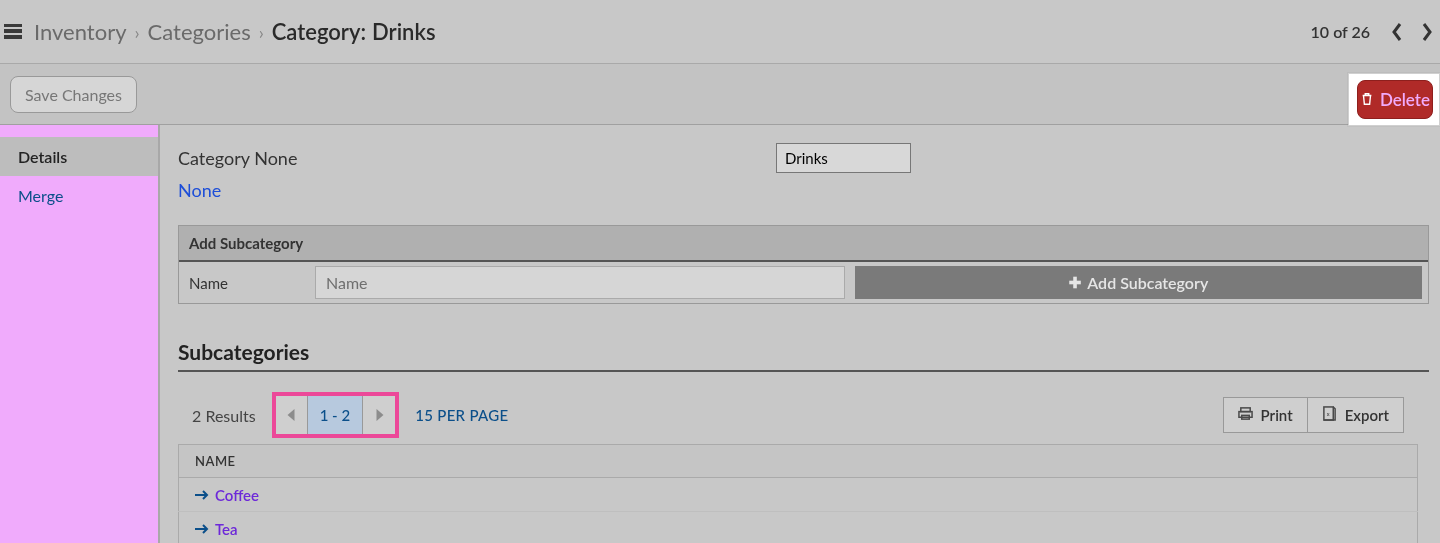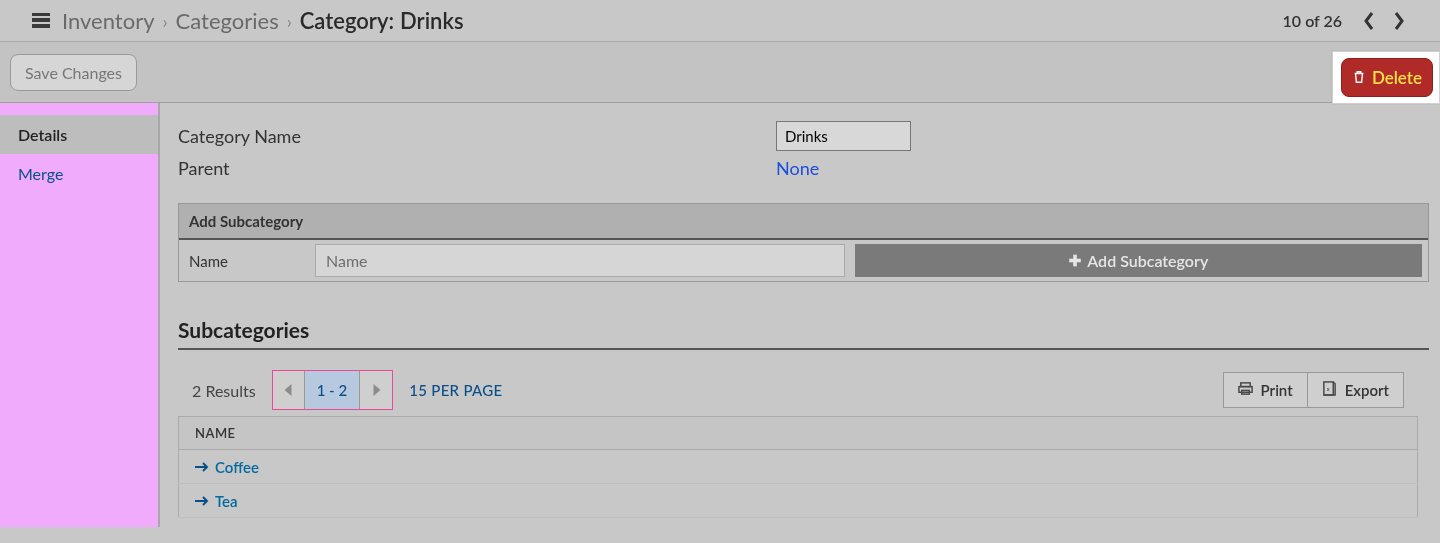--- a/index.html
+++ b/index.html
@@ -9,26 +9,26 @@
   color: #333;
   background: #c8c8c8;
   width: 1440px;
   height: 543px;
   overflow: hidden;
   position: relative;
 }
 
 
 .topbar {
-  height: 42px;
+  height: 64px;
   background: #c8c8c8;
   border-bottom: 1px solid #a9a9a9;
   display: flex;
   align-items: center;
-  padding: 0 32px;
+  padding: 0 4px;
 }
 .topbar-left { display:flex; align-items:center; flex:1; gap:8px; }
 .app-icon { width:18px; display:inline-flex; flex-direction:column; gap:2px; margin-right:4px;}
 .app-icon span { display:block; height:4px; background:#3a3a3a; }
 .app-icon span:first-child { height:3px; }
 .crumb { font-size:22px; color:#6a6a6a; font-weight:400; cursor:pointer;}
 .crumb.current { color:#2a2a2a; font-weight:600;}
 .crumb-sep { color:#888; font-size:18px; }
 .topbar-right { display:flex; align-items:center; gap:12px;}
 .page-counter { font-size:16px; color:#333; font-weight:600; margin-right:6px;}
@@ -49,22 +49,22 @@
   font-family:inherit;
 }
 .btn.save { color:#777; }
 .delete-wrap {
   position:absolute; right:0; top:9px;
   background:#fff; padding:6px 6px 6px 8px;
   border:1px solid #d0d0d0;
   box-shadow: 0 0 0 1px rgba(0,0,0,0.03);
 }
 .btn.delete {
-  background:#b02a28; color:#fde047; border:1px solid #8e1f1d;
-  display:flex; align-items:center; gap:6px; padding:8px 10px;
+  background:#b02a28; color:#f0abfc; border:1px solid #8e1f1d;
+  display:flex; align-items:center; gap:6px; padding:8px 2px;
   font-weight:600; font-size:17px;
 }
 .trash-icon svg { stroke:#fff; fill:none; stroke-width:1.6;}
 
 
 .body-wrap { display:flex; height:calc(543px - 58px - 61px); }
 .sidebar {
   width:160px; border-right:2px solid #a8a8a8; background:#f0abfc;
   padding-top:12px;
 }
@@ -105,37 +105,37 @@
 .plus-icon { font-size:15px; font-weight:700;}
 
 
 .subcats-h { margin-top:35px; font-size:21px; font-weight:700; color:#222; border-bottom:2px solid #555; padding-bottom:6px; width:1251px;}
 
 
 .resbar {
   width:1240px; margin-top:14px; display:flex; align-items:center; padding:6px 14px; gap:16px;
 }
 .res-count { color:#444; font-size:16px;}
-.pager { display:flex; border:1px solid #ec4899;}
+.pager { display:flex; border:4px solid #ec4899;}
 .pager-btn { width:32px; height:38px; display:flex; align-items:center; justify-content:center; background:#cfcfcf; border-right:1px solid #999; cursor:pointer;}
 .pager-btn:last-child { border-right:none;}
 .pager-btn.range { width:auto; padding:0 12px; background:#b7c9de; color:#0b4f8a; font-weight:500;}
 .pager-btn svg { fill:#8c8c8c; width:9px; height:12px; }
 .pager-btn.disabled { cursor:default; }
 .perpage { color:#0b4f8a; font-size:15px; font-weight:500; cursor:pointer; letter-spacing:0.3px;}
 .resbar-right { margin-left:auto; display:flex;}
 .tool-btn { border:1px solid #999; background:#cfcfcf; padding:8px 14px; font-size:15px; font-weight:600; display:flex; align-items:center; gap:8px; cursor:pointer;}
 .tool-btn + .tool-btn { border-left:none; }
 .tool-btn svg { width:15px; height:15px; stroke:#4a4a4a; fill:none; stroke-width:1.6;}
 
 
 .tbl { width:1240px; margin-top:0; border:1px solid #aaa; border-collapse:collapse;}
 .tbl th { text-align:left; background:#c5c5c5; padding:8px 16px; font-size:13px; letter-spacing:0.5px; color:#333; border-bottom:1px solid #aaa; font-weight:600;}
 .tbl td { padding:7px 16px; border-bottom:1px solid #bfbfbf; }
-.rowlink { color:#0369a1; font-weight:600; cursor:pointer; display:inline-flex; align-items:center; gap:6px;}
+.rowlink { color:#6d28d9; font-weight:600; cursor:pointer; display:inline-flex; align-items:center; gap:6px;}
 .rowlink svg { stroke:#0b4f8a; stroke-width:2; fill:none; width:14px; height:10px;}
 </style>
 </head>
 <body>
 
 <div class="topbar">
   <div class="topbar-left">
     <span class="app-icon">
       <span></span>
         <span></span>
@@ -179,27 +179,26 @@
 
 <div class="body-wrap">
   <div class="sidebar">
     <div class="side-item active">Details</div>
     <div class="side-item link">Merge</div>
   </div>
 
   <div class="main">
 
     <div class="formrow">
-      <div class="formlabel">Category Name</div>
+      <div class="formlabel">Category None</div>
       <div class="forminput">
         <input type="text" value="Drinks" style="">
       </div>
     </div>
     <div class="formrow">
-      <div class="formlabel">Parent</div>
       <div class="forminput">
         <span class="parent-link">None</span>
       </div>
     </div>
 
     <div class="subadd">
       <div class="subadd-head">Add Subcategory</div>
       <div class="subadd-body">
         <div class="subadd-lbl">Name</div>
         <input type="text" placeholder="Name" style="">

